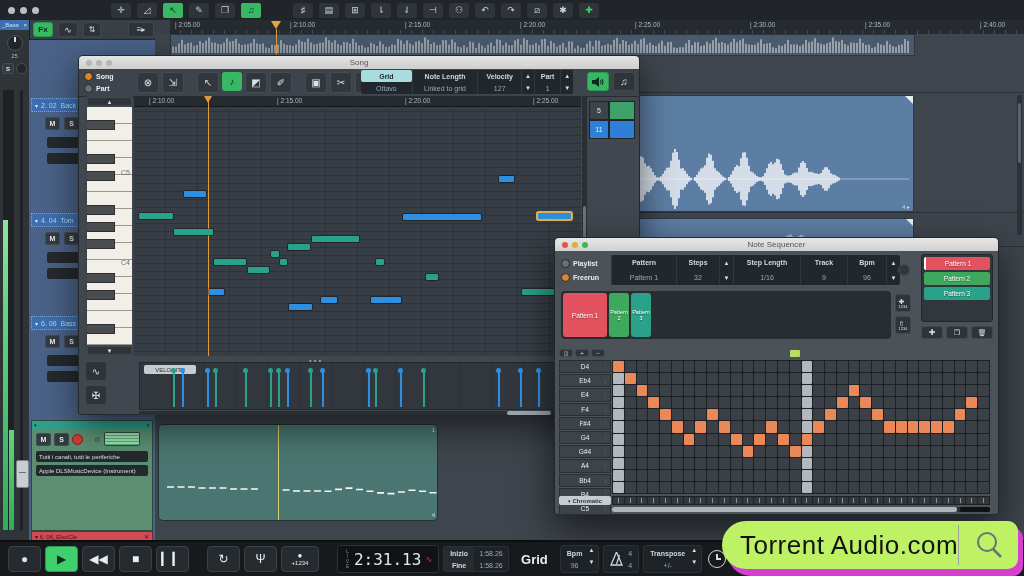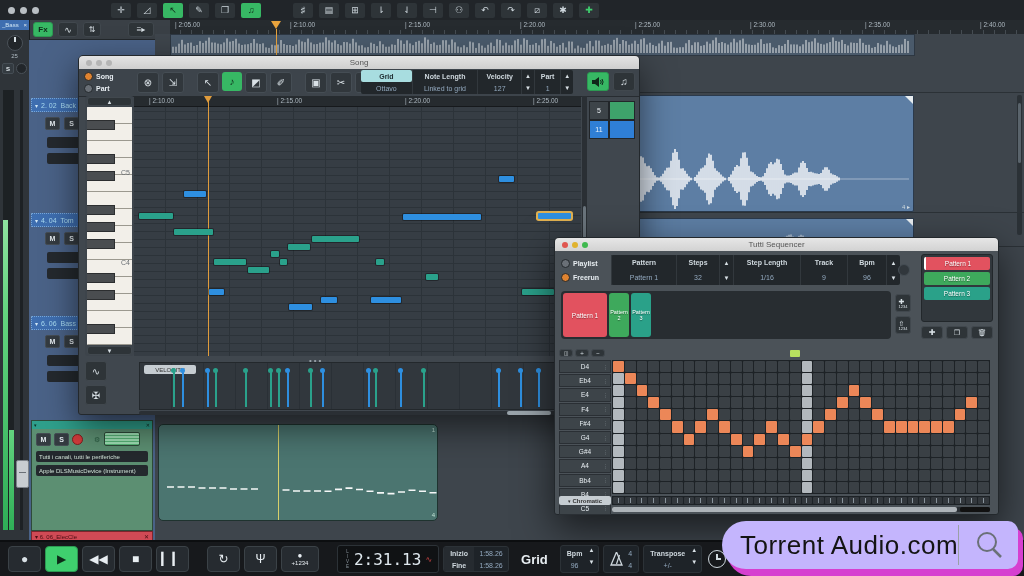--- a/index.html
+++ b/index.html
@@ -950,21 +950,21 @@
   </div>
 
   <div class="abs" id="ss-window" style="left:554px;top:237px;width:445px;height:278px;background:#4b5258;border-radius:5px 5px 3px 3px;
               box-shadow:0 14px 38px rgba(0,0,0,.6);border:1px solid #23282c;box-sizing:border-box;">
     <div style="height:13px;background:linear-gradient(#e6e6e6,#d2d2d2);border-radius:4px 4px 0 0;display:flex;align-items:center;position:relative;">
       <div style="margin-left:7px;display:flex;gap:4px;">
         <span class="trafficlight" style="width:6px;height:6px;background:#e0564f;margin:0;"></span>
         <span class="trafficlight" style="width:6px;height:6px;background:#e0b32f;margin:0;"></span>
         <span class="trafficlight" style="width:6px;height:6px;background:#3fb94f;margin:0;"></span>
       </div>
-      <div style="position:absolute;left:0;right:0;text-align:center;font-size:8px;color:#555;">Tutti Sequencer</div>
+      <div style="position:absolute;left:0;right:0;text-align:center;font-size:8px;color:#555;">Note Sequencer</div>
     </div>
 
     <div id="ss-modes" style="position:absolute;left:6px;top:18px;">
         <div style="display: flex; align-items: center; gap: 3px; height: 14px;">
           <div style="width: 7px; height: 7px; border-radius: 50%; border: 1px solid rgb(35, 40, 44); background: rgb(106, 112, 119);"></div>
           <div style="font-size: 7px; font-weight: bold; color: rgb(232, 238, 242);">Playlist</div>
         </div>
         <div style="display: flex; align-items: center; gap: 3px; height: 14px;">
           <div style="width: 7px; height: 7px; border-radius: 50%; border: 1px solid rgb(35, 40, 44); background: rgb(224, 131, 47);"></div>
           <div style="font-size: 7px; font-weight: bold; color: rgb(232, 238, 242);">Freerun</div>
@@ -1569,21 +1569,21 @@
         <div style="font-size:6px;color:#d9e1e6;">▼</div>
       </div>
     </div>
     <div style="width:16px;height:16px;border-radius:50%;border:1.5px solid #cfd8de;position:relative;margin-left:2px;">
       <div style="position:absolute;left:7px;top:3px;width:1.5px;height:6px;background:#cfd8de;"></div>
       <div style="position:absolute;left:7px;top:7px;width:5px;height:1.5px;background:#cfd8de;"></div>
     </div>
     <div style="width:38px;height:20px;background:#101214;border:1px solid #2c3237;border-radius:3px;margin-left:4px;"></div>
   </div>
 
-  <div class="abs" style="left:722px;top:521px;width:296px;height:48px;background:#c4b5fd;border-radius:24px 10px 10px 24px;
+  <div class="abs" style="left:722px;top:521px;width:296px;height:48px;background:#bef264;border-radius:24px 10px 10px 24px;
               box-shadow:5px 7px 0 #d63fd0;display:flex;align-items:center;z-index:50;">
     <div style="flex:1;padding-left:18px;font-size:26px;color:#141414;letter-spacing:.5px;white-space:nowrap;">Torrent Audio.com</div>
     <div style="width:1px;height:40px;background:#9aa0a5;"></div>
     <div style="width:62px;display:flex;align-items:center;justify-content:center;">
       <svg width="30" height="30" viewBox="0 0 30 30">
         <circle cx="13" cy="12" r="9" fill="none" stroke="#6a7077" stroke-width="2"></circle>
         <line x1="19" y1="19" x2="27" y2="27" stroke="#6a7077" stroke-width="2.5"></line>
       </svg>
     </div>
   </div>

